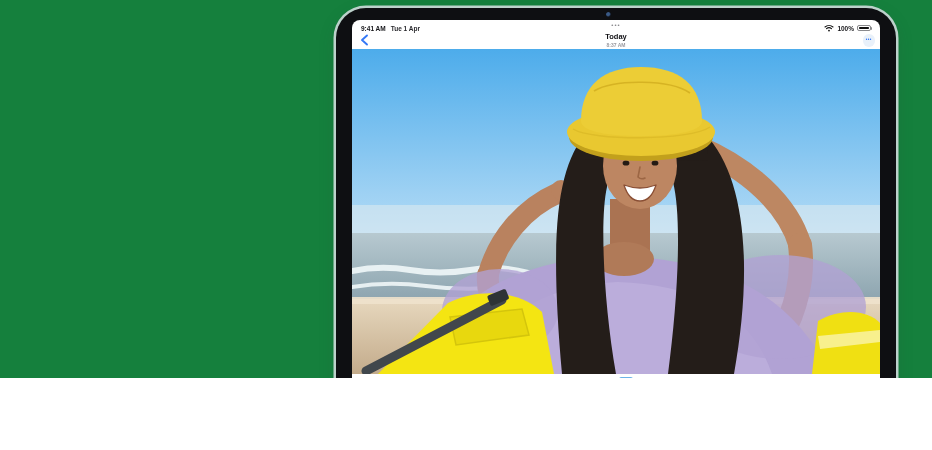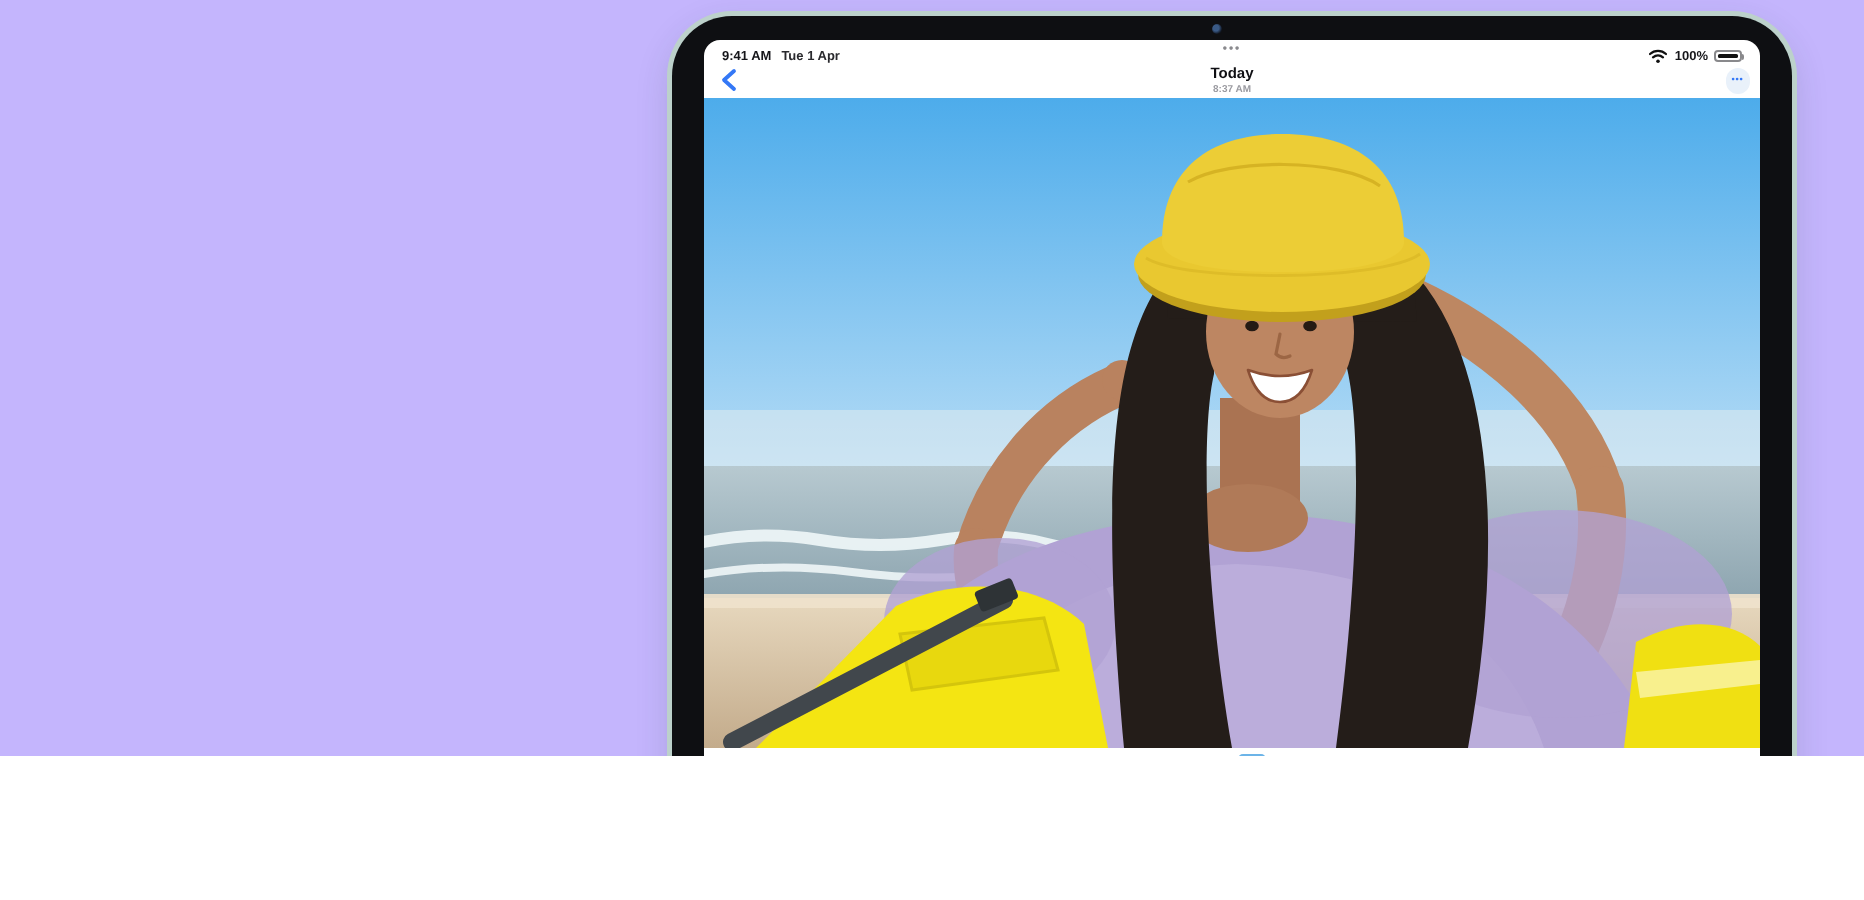--- a/index.html
+++ b/index.html
@@ -1,18 +1,18 @@
 <!DOCTYPE html>
 <html style="--accent: #3478f6; --btn-bg: #eef2f7;"><head>
 <meta charset="utf-8">
 <style>
   :root { --accent:#3478f6; --btn-bg:#eef2f7; }
   * { margin:0; padding:0; box-sizing:border-box; }
   body { background:#fff; font-family:"Liberation Sans", sans-serif; }
-  .stage { position:relative; width:932px; height:378px; background:#c4b5fd; overflow:hidden; }
+  .stage { position:relative; width:932px; height:378px; background:#15803d; overflow:hidden; }
 
   
   .ipad { position:absolute; left:336px; top:8px; width:560px; height:433px;
           background:#0e0f12; border-radius:30px;
           box-shadow:0 0 0 2.5px #bcd1cb, 0 6px 18px rgba(40,60,55,.18); }
   .camera { position:absolute; left:270px; top:4px; width:5px; height:5px; border-radius:50%;
             background:radial-gradient(circle at 40% 40%, #3a5a86 0 35%, #101622 70%); }
   .screen { position:absolute; left:16px; top:12px; width:528px; height:406px;
             background:#fff; border-radius:8px; overflow:hidden; }
 

